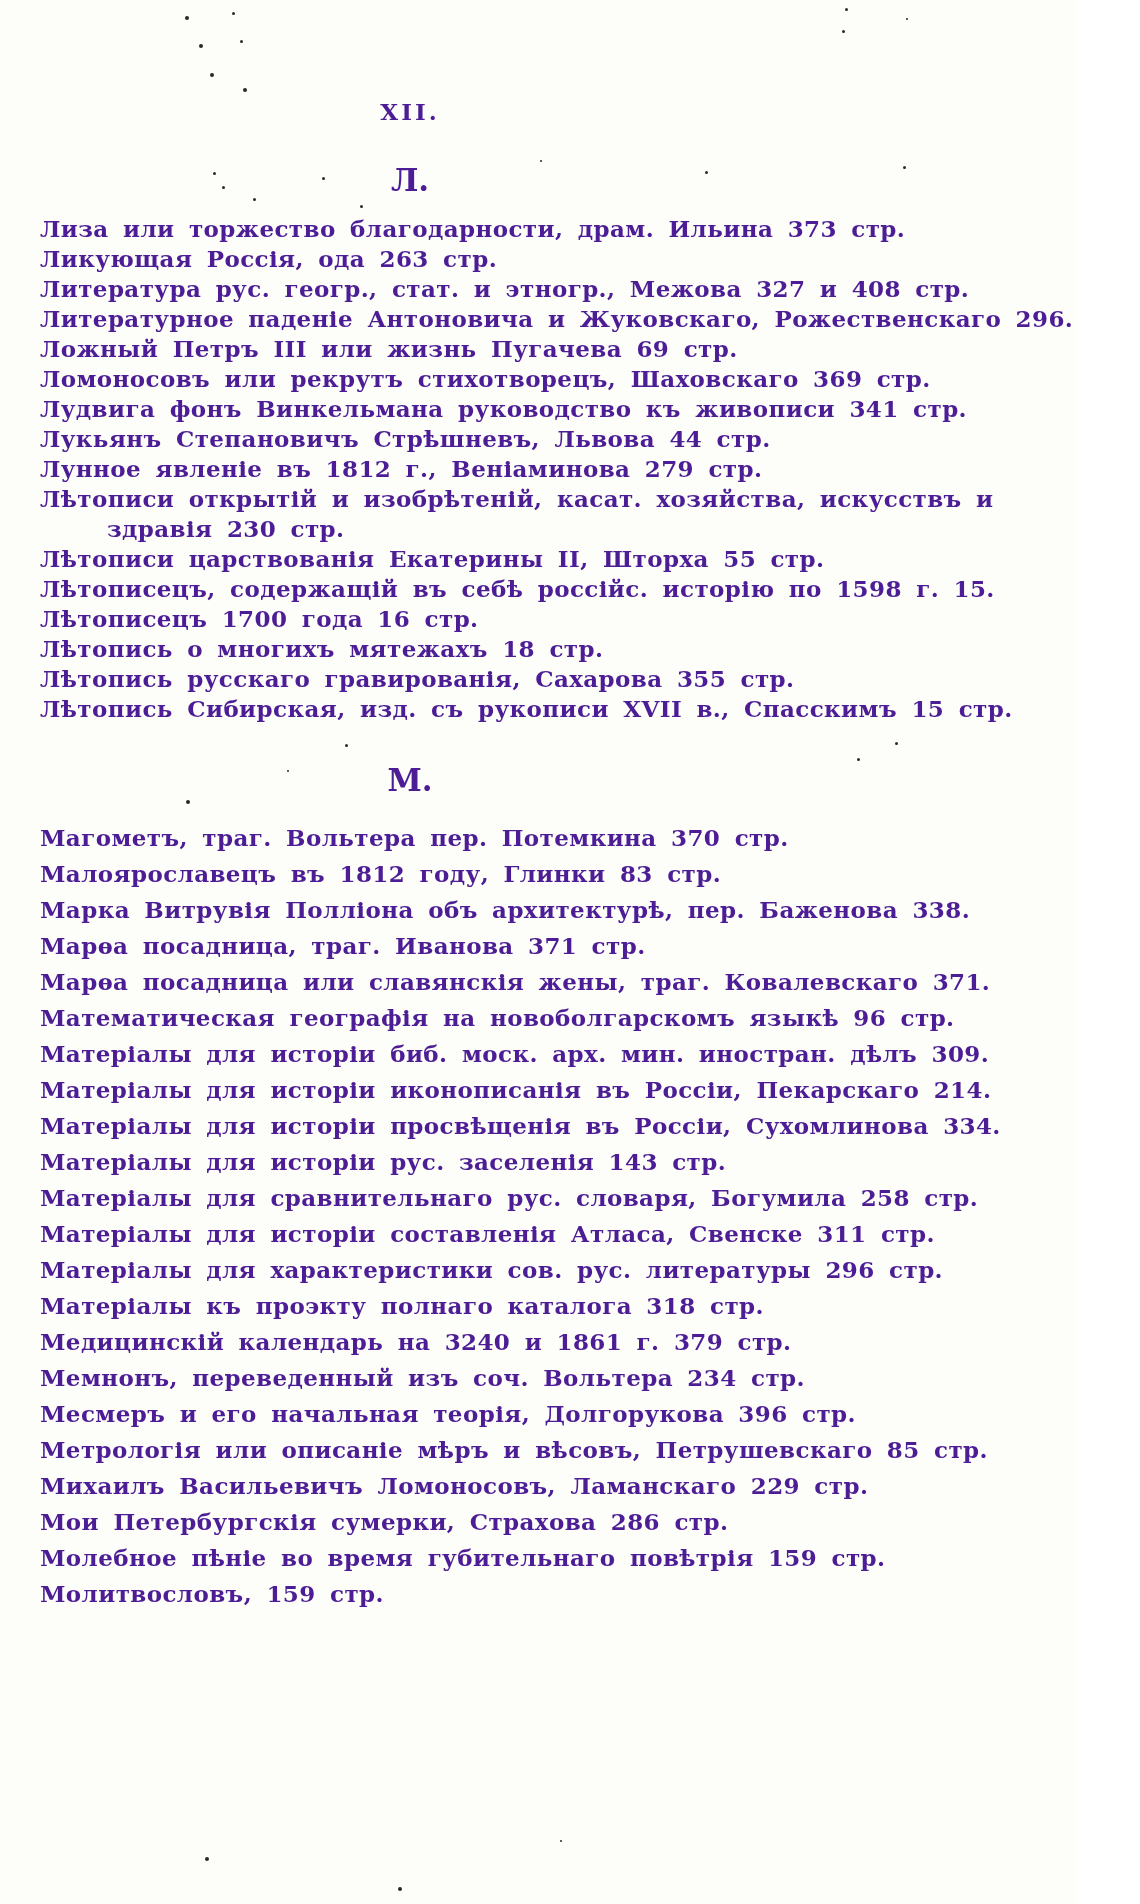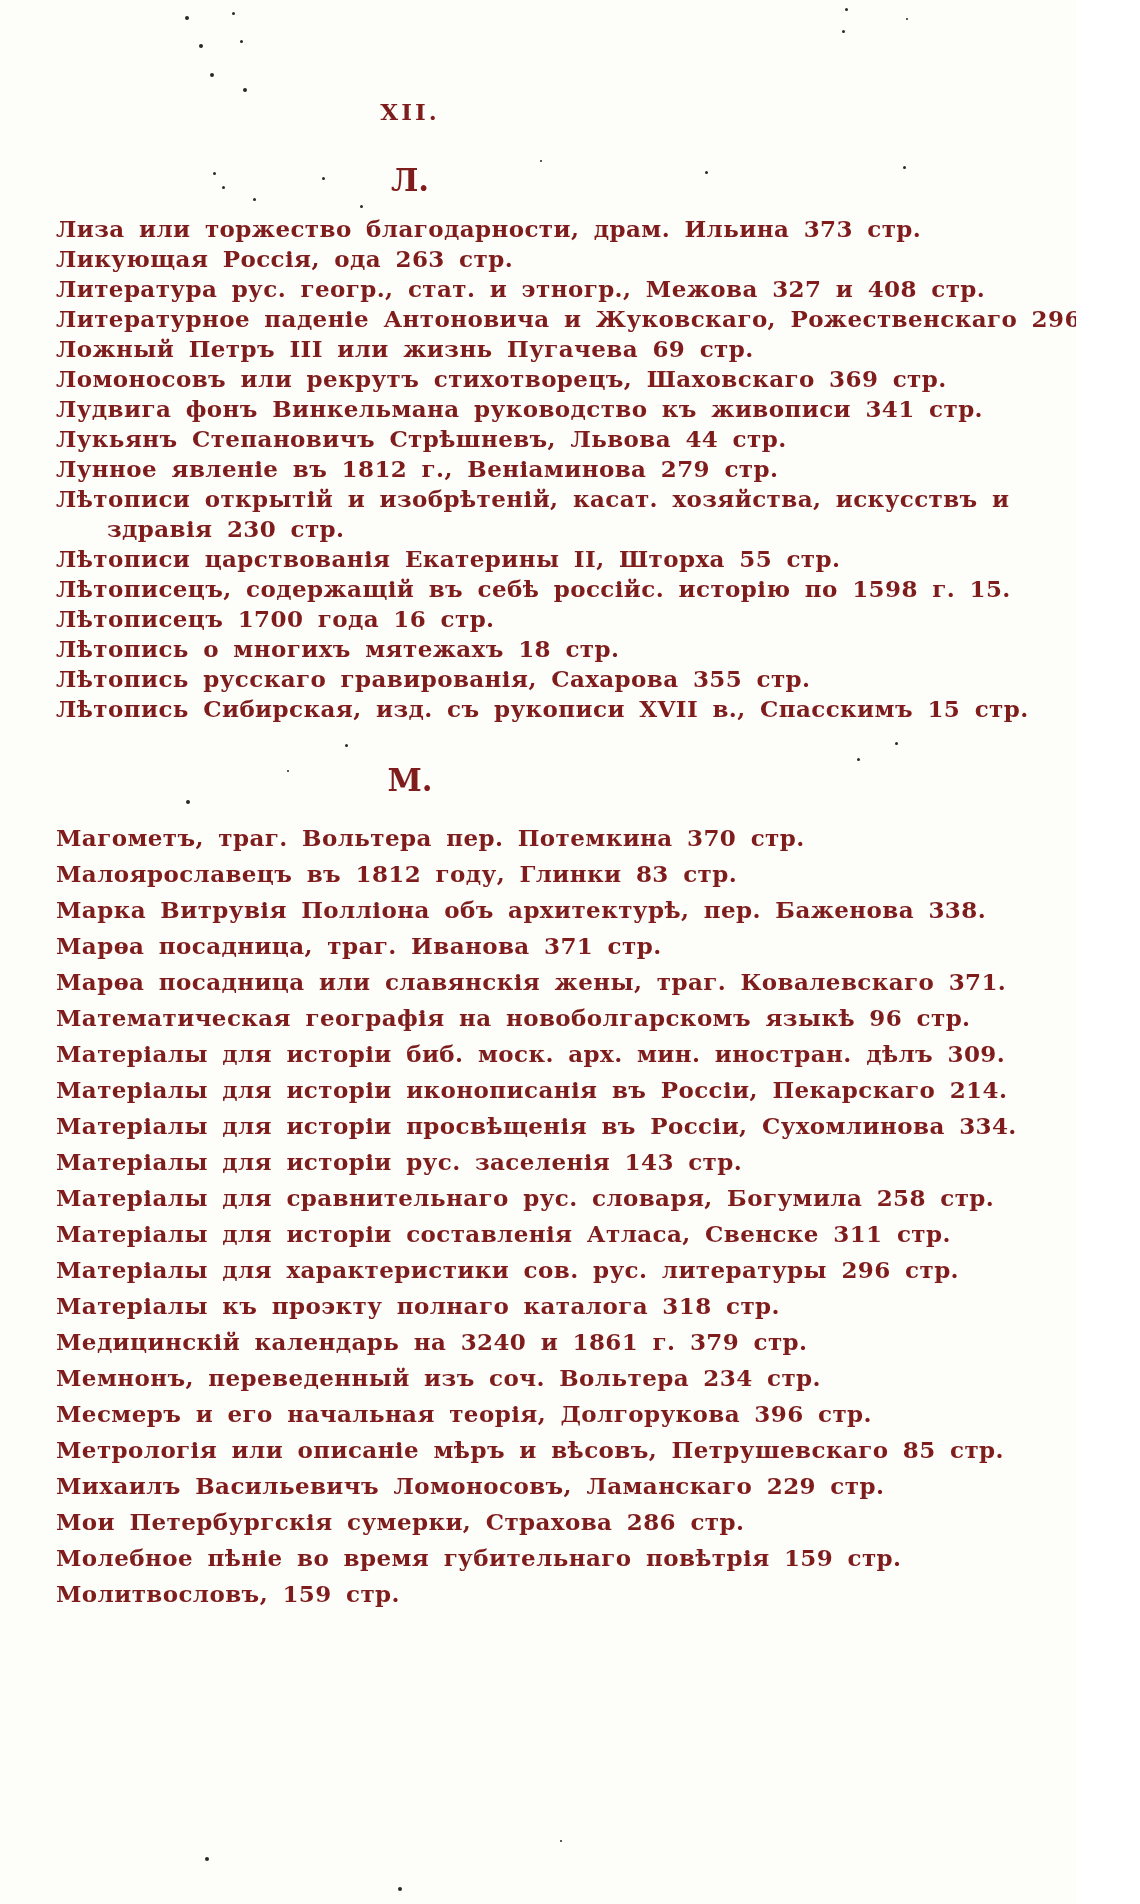--- a/index.html
+++ b/index.html
@@ -6,21 +6,21 @@
       margin: 0;
       padding: 0;
       background: #ffffff;
     }
     .page {
       position: relative;
       width: 1076px;
       height: 1904px;
       background: #fdfdfa;
       font-family: "DejaVu Serif", "Liberation Serif", serif;
-      color: #7f1d1d;
+      color: #4c1d95;
       overflow: hidden;
     }
     .page-number {
       position: absolute;
       top: 98px;
       left: 0;
       width: 820px;
       text-align: center;
       font-size: 23px;
       font-weight: bold;
@@ -39,21 +39,21 @@
       font-weight: bold;
       margin-bottom: 16px;
     }
     .section-m .section-letter {
       margin-top: 38px;
       margin-bottom: 22px;
     }
     .entry {
       font-size: 23px;
       font-weight: bold;
-      padding-left: 56px;
+      padding-left: 40px;
       padding-right: 24px;
       word-spacing: 6px;
       letter-spacing: 0.4px;
       white-space: nowrap;
     }
     .section-l .entry { line-height: 30px; }
     .section-m .entry { line-height: 36px; }
     .entry.continuation { padding-left: 107px; }
     .speck {
       position: absolute;

